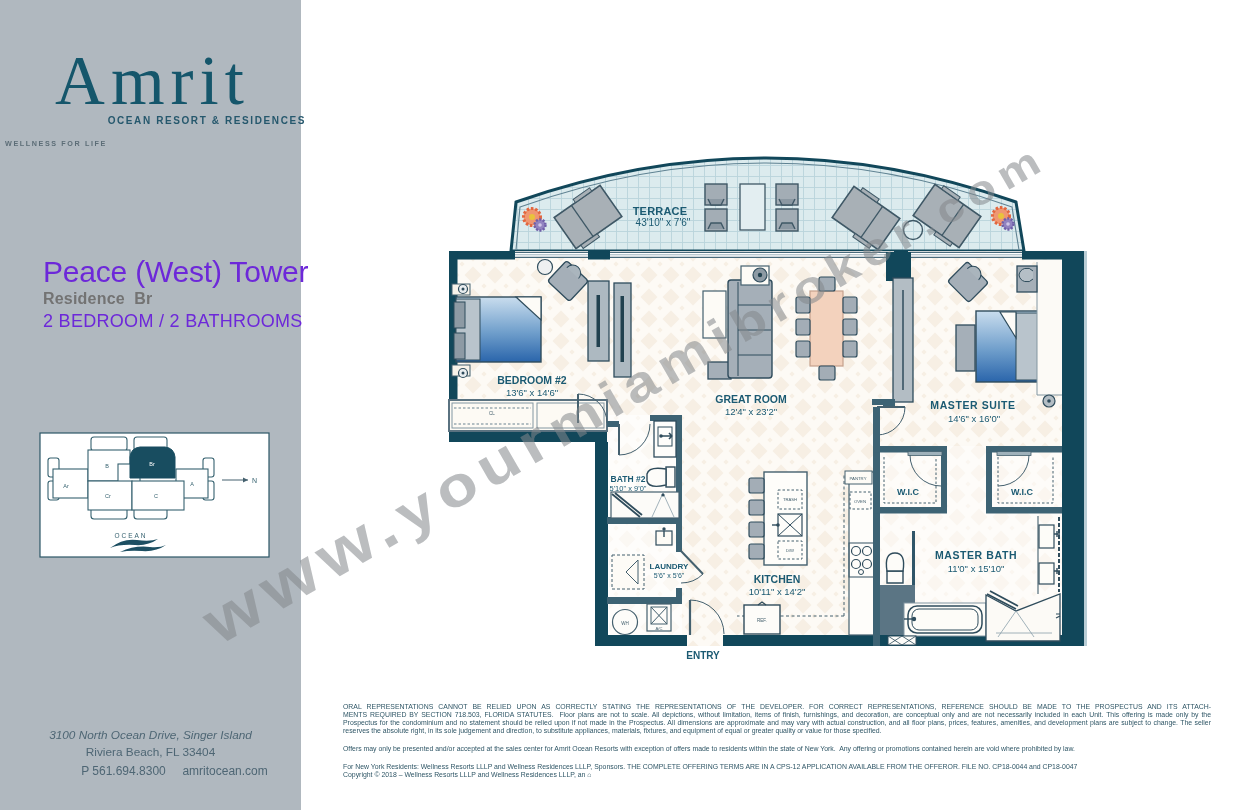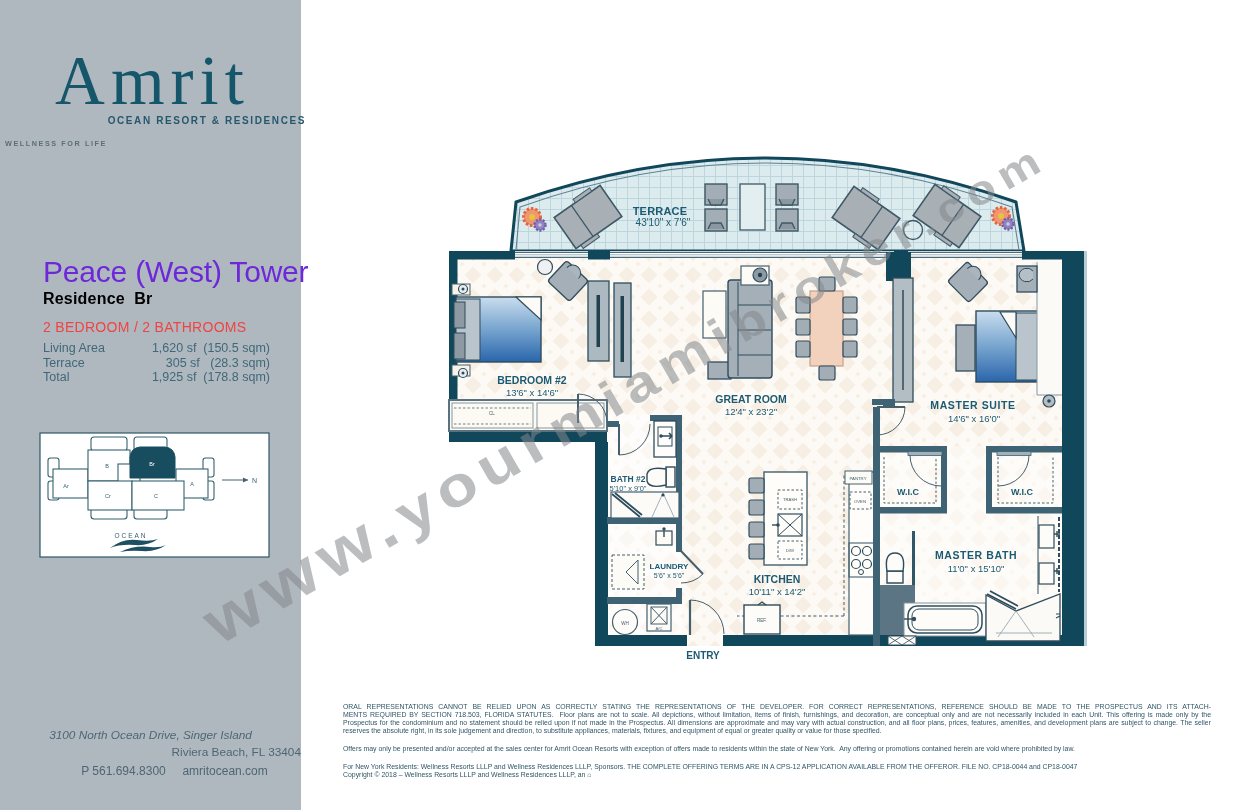--- a/index.html
+++ b/index.html
@@ -2,26 +2,26 @@
 <html><head>
 <meta charset="utf-8">
 <style>
   html,body{margin:0;padding:0;background:#fff;}
   .page{position:relative;width:1242px;height:810px;overflow:hidden;background:#fff;font-family:"Liberation Sans",sans-serif;}
   .side{position:absolute;left:0;top:0;width:301px;height:810px;background:#b0b8bf;}
   .logo{position:absolute;left:2px;top:42px;width:301px;text-align:center;font-family:Liberation Serif, serif;font-size:69px;color:#15566b;letter-spacing:6px;}
   .sub1{position:absolute;left:5px;top:115px;width:301px;text-align:right;font-size:10px;color:#26586d;letter-spacing:1.6px;font-weight:bold;}
   .sub2{position:absolute;left:5px;top:139px;width:301px;text-align:left;font-size:7.2px;color:#5c6d77;letter-spacing:1.6px;font-weight:bold;}
   .tower{position:absolute;left:43px;top:255px;font-size:30px;color:#6d28d9;letter-spacing:-0.2px;}
-  .resid{position:absolute;left:43px;top:290px;font-size:16px;color:#000000;font-weight:bold;letter-spacing:0.2px;}
-  .beds{position:absolute;left:43px;top:311px;font-size:14px;color:#ef4444;letter-spacing:0.3px;margin-top:8px;}
+  .resid{position:absolute;left:43px;top:290px;font-size:16px;color:#737373;font-weight:bold;letter-spacing:0.2px;}
+  .beds{position:absolute;left:43px;top:311px;font-size:18px;color:#6d28d9;letter-spacing:0.3px;}
   .tbl{position:absolute;left:43px;top:341px;width:227px;font-size:12.5px;color:#40687a;line-height:14.7px;}
   .tbl .r{display:flex;justify-content:space-between;}
   .addr1{position:absolute;left:0;top:728px;width:301px;text-align:center;font-size:11.8px;color:#4e6674;font-style:italic;}
-  .addr2{position:absolute;left:0;top:745px;width:301px;text-align:right;font-size:11.8px;color:#4e6674;}
+  .addr2{position:absolute;left:0;top:745px;width:301px;text-align:center;font-size:11.8px;color:#4e6674;}
   .addr3{position:absolute;left:0;top:764px;width:349px;text-align:center;font-size:12px;color:#4e6674;}
   .plan{position:absolute;left:0;top:0;}
   .foot{position:absolute;left:343px;top:703px;width:868px;font-size:6.9px;line-height:8.15px;color:#2f5666;}
   .foot .j{text-align:justify;text-align-last:justify;}
   .foot .g1{margin-top:9.5px;}
 </style>
 </head>
 <body>
 <div class="page">
 
@@ -32,34 +32,20 @@
   <div class="sub1">OCEAN RESORT &amp; RESIDENCES</div>
 
   <div class="sub2">WELLNESS FOR LIFE</div>
 
   <div class="tower">Peace (West) Tower</div>
 
   <div class="resid">Residence&nbsp;&nbsp;Br</div>
 
   <div class="beds">2 BEDROOM / 2 BATHROOMS</div>
 
-  <div class="tbl">
-    <div class="r">
-        <span>Living Area</span>
-        <span>1,620 sf&nbsp;&nbsp;(150.5 sqm)</span>
-      </div>
-    <div class="r">
-        <span>Terrace</span>
-        <span>305 sf&nbsp;&nbsp;&nbsp;(28.3 sqm)</span>
-      </div>
-    <div class="r">
-        <span>Total</span>
-        <span>1,925 sf&nbsp;&nbsp;(178.8 sqm)</span>
-      </div>
-  </div>
 
   <div class="addr1">3100 North Ocean Drive, Singer Island</div>
 
   <div class="addr2">Riviera Beach, FL 33404</div>
 
   <div class="addr3">P 561.694.8300&nbsp;&nbsp;&nbsp;&nbsp;&nbsp;amritocean.com</div>
 
   <svg class="plan" width="1242" height="810" viewBox="0 0 1242 810">
     <defs>
       <pattern id="fp" width="22" height="22" patternUnits="userSpaceOnUse">

